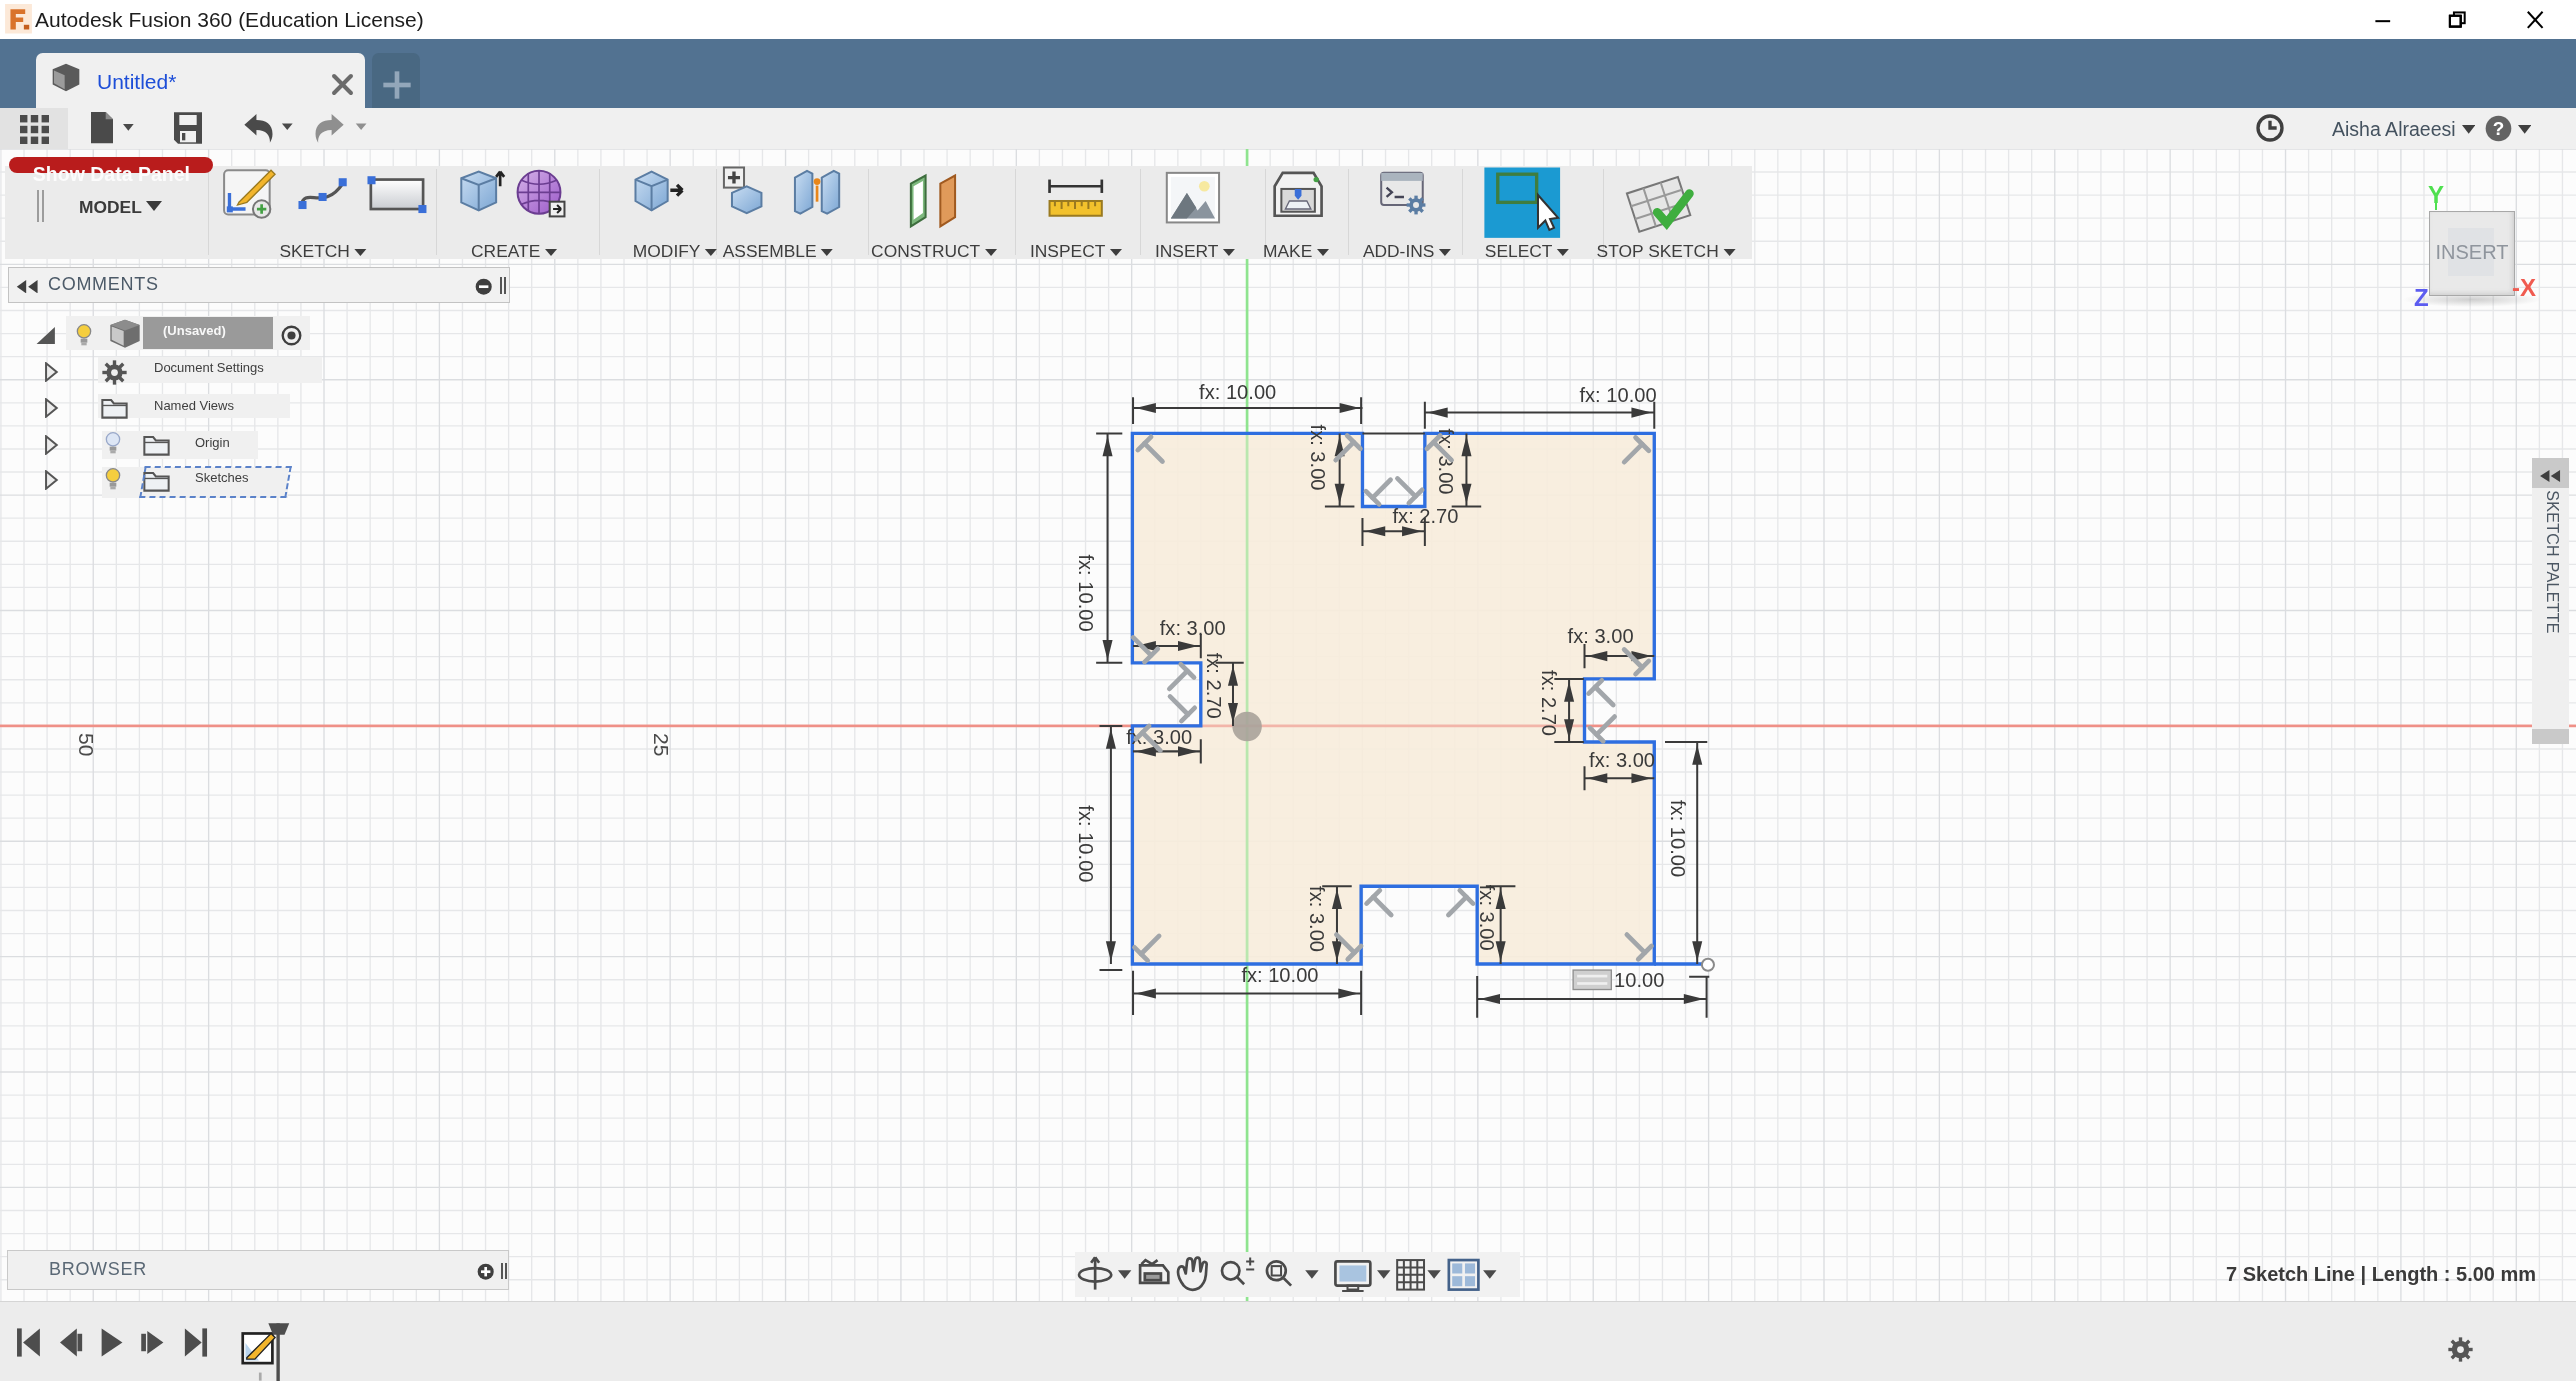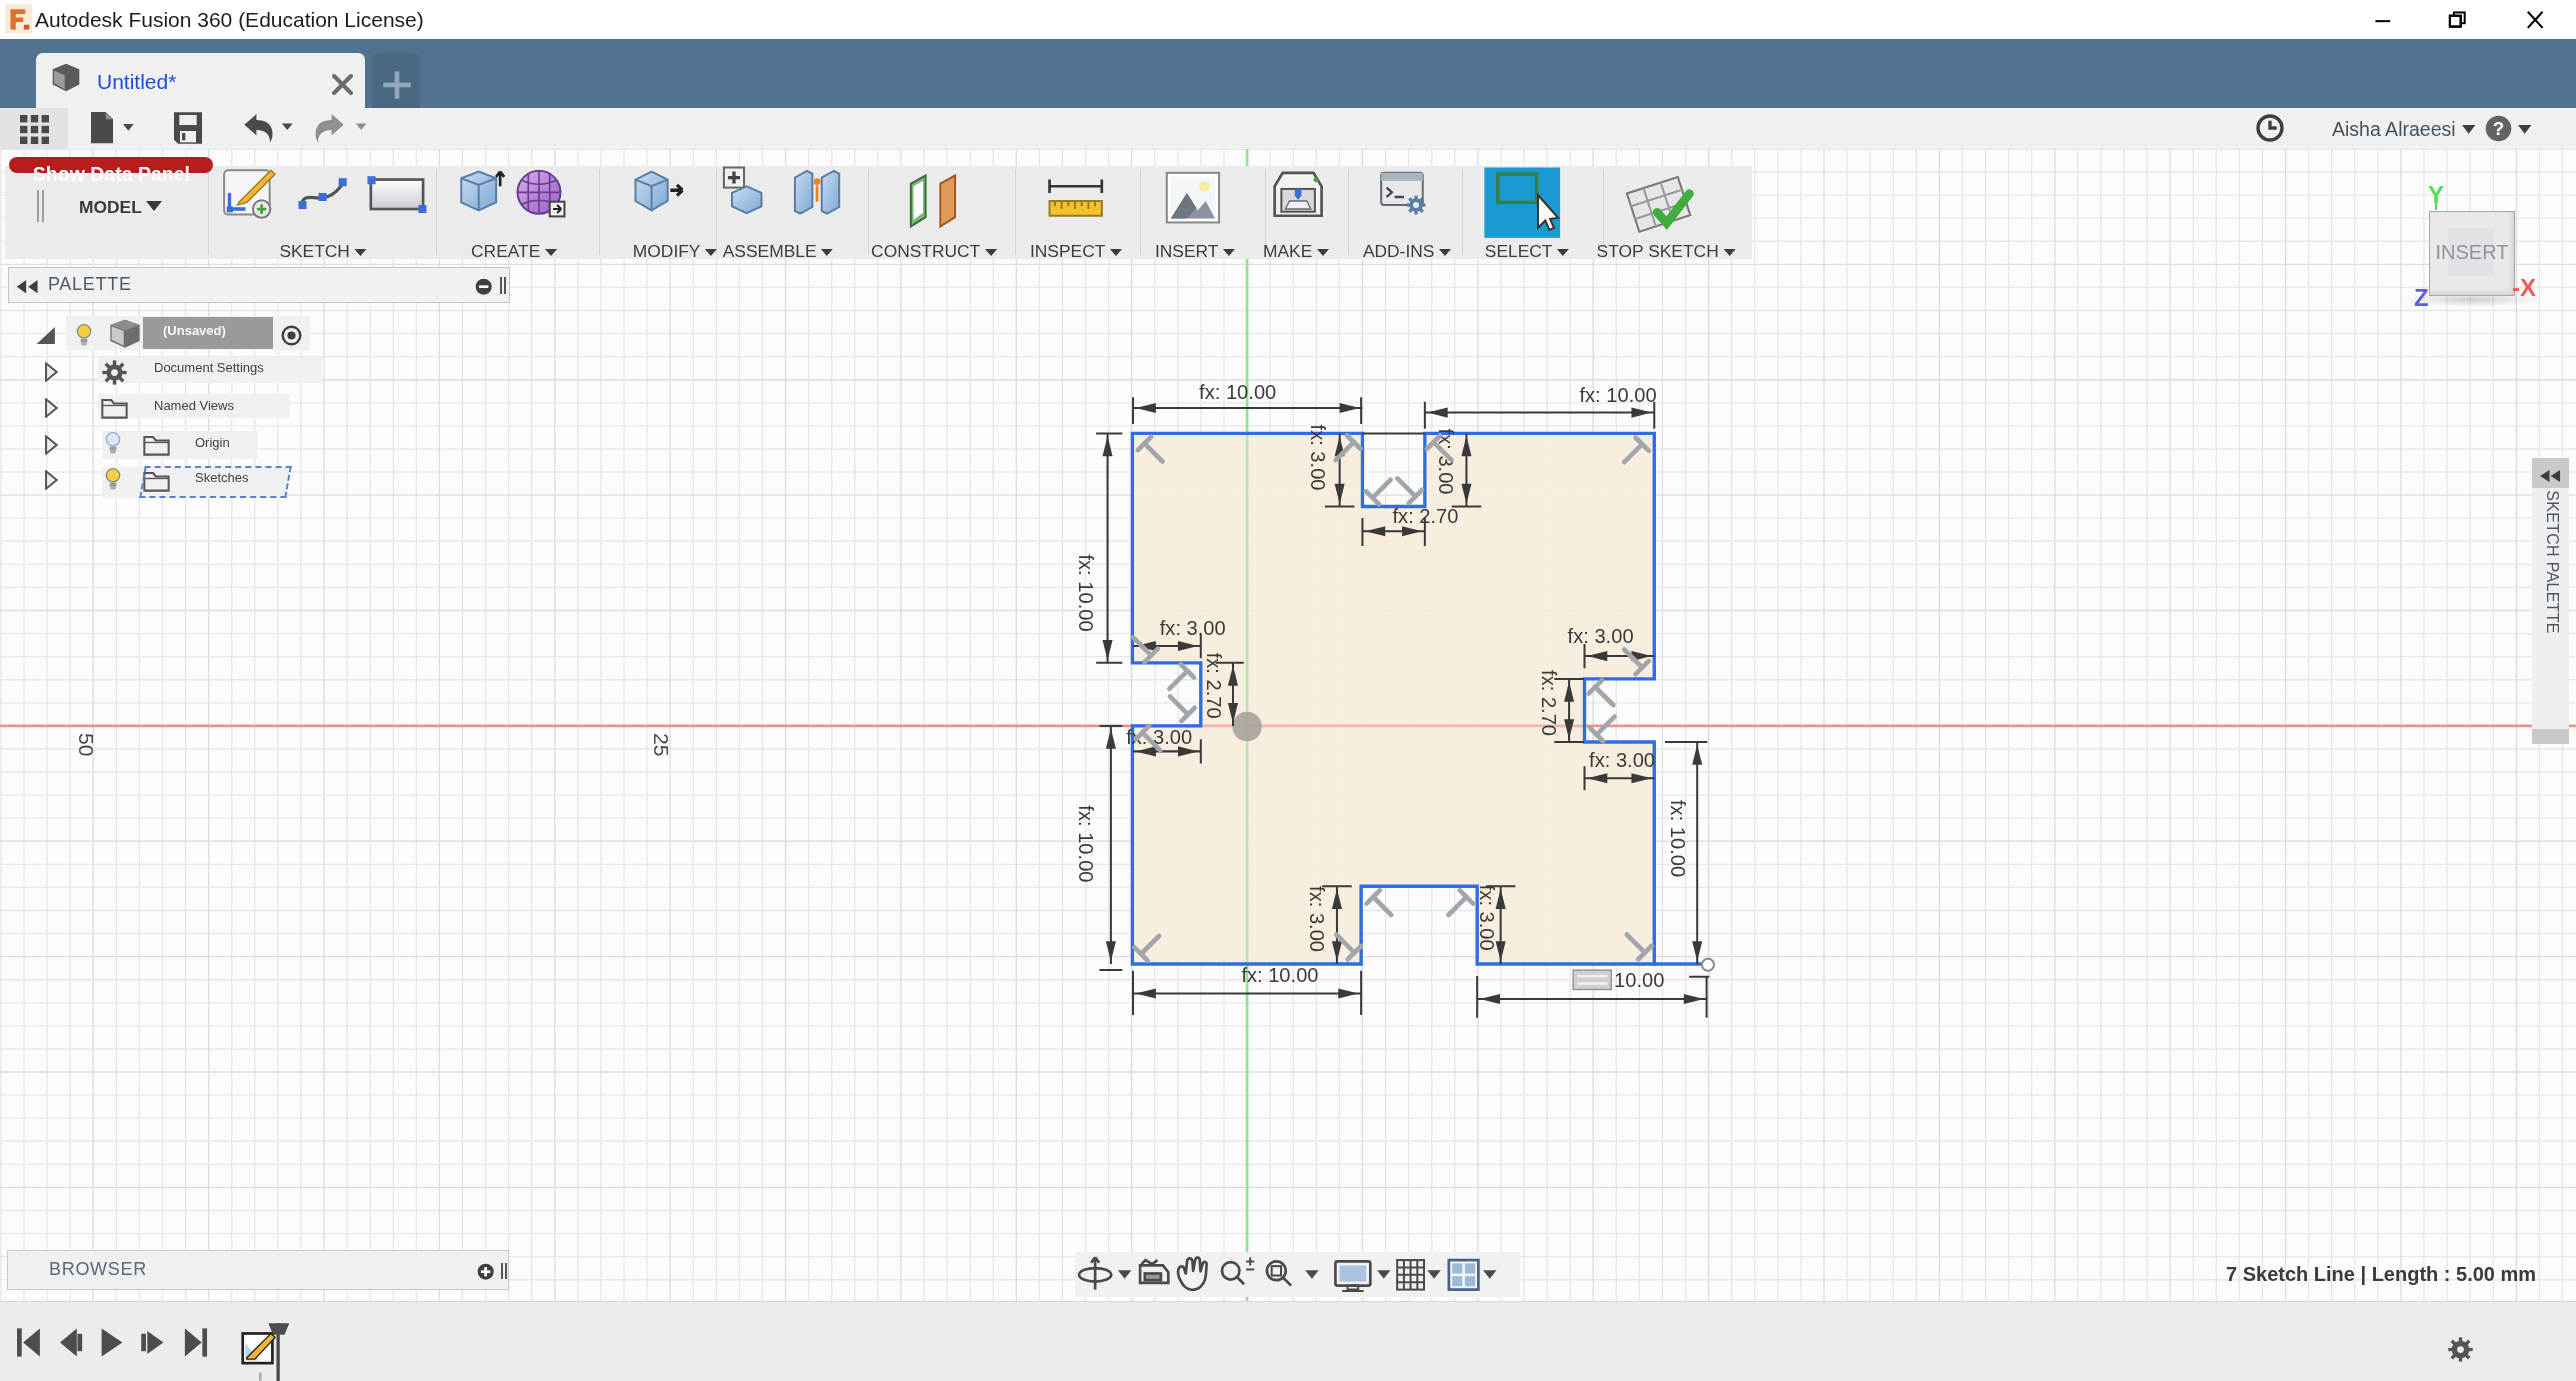--- a/index.html
+++ b/index.html
@@ -438,21 +438,21 @@
 <path d="M10,40 H90 M10,60 H90 M36,20 V80 M63,20 V80" stroke="#999" stroke-width="3"></path>
 </g>
 <path d="M48,62 L62,78 L96,34" fill="none" stroke="#3fae3f" stroke-width="13" stroke-linecap="round"></path>
 </g>
 </svg>
 <div class="abs" id="bheader"></div>
 <svg class="abs" style="left:16px;top:280px" width="23" height="13.4" viewBox="0 0 34 20">
 <path d="M15,0 L15,20 L1,10 Z" fill="#3f3f3f"></path>
     <path d="M32,0 L32,20 L18,10 Z" fill="#3f3f3f"></path>
   </svg>
-<div class="abs" id="btitle">PALETTE</div>
+<div class="abs" id="btitle">COMMENTS</div>
 <svg class="abs" style="left:475px;top:278px" width="17.4" height="17.4" viewBox="0 0 26 26">
 <circle cx="13" cy="13" r="12" fill="#3f3f3f"></circle>
     <rect x="6" y="11" width="14" height="4" fill="#fff"></rect>
   </svg>
 <div class="abs" style="left:500px;top:277px;width:2px;height:17px;background:#555"></div>
 <div class="abs" style="left:504px;top:277px;width:2px;height:17px;background:#555"></div>
 <div class="trow" style="left:66px;top:316px;width:244px;height:34px"></div>
 <div class="trow" style="left:98px;top:357px;width:224px;height:25.5px"></div>
 <div class="trow" style="left:98px;top:394px;width:192px;height:24px"></div>
 <div class="trow" style="left:102px;top:431px;width:156px;height:27.5px"></div>

